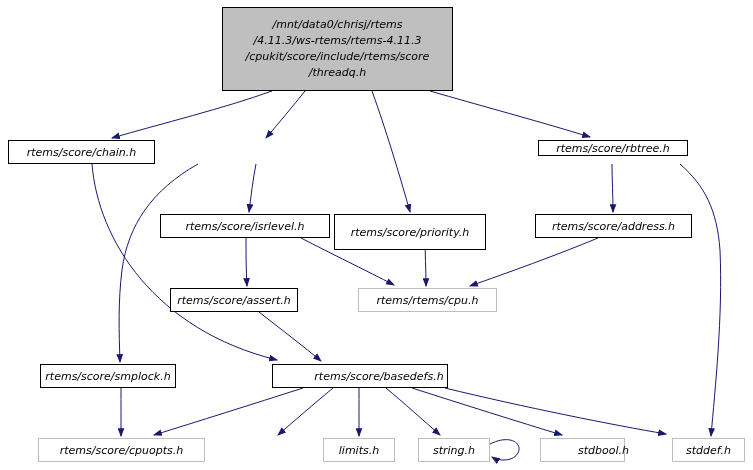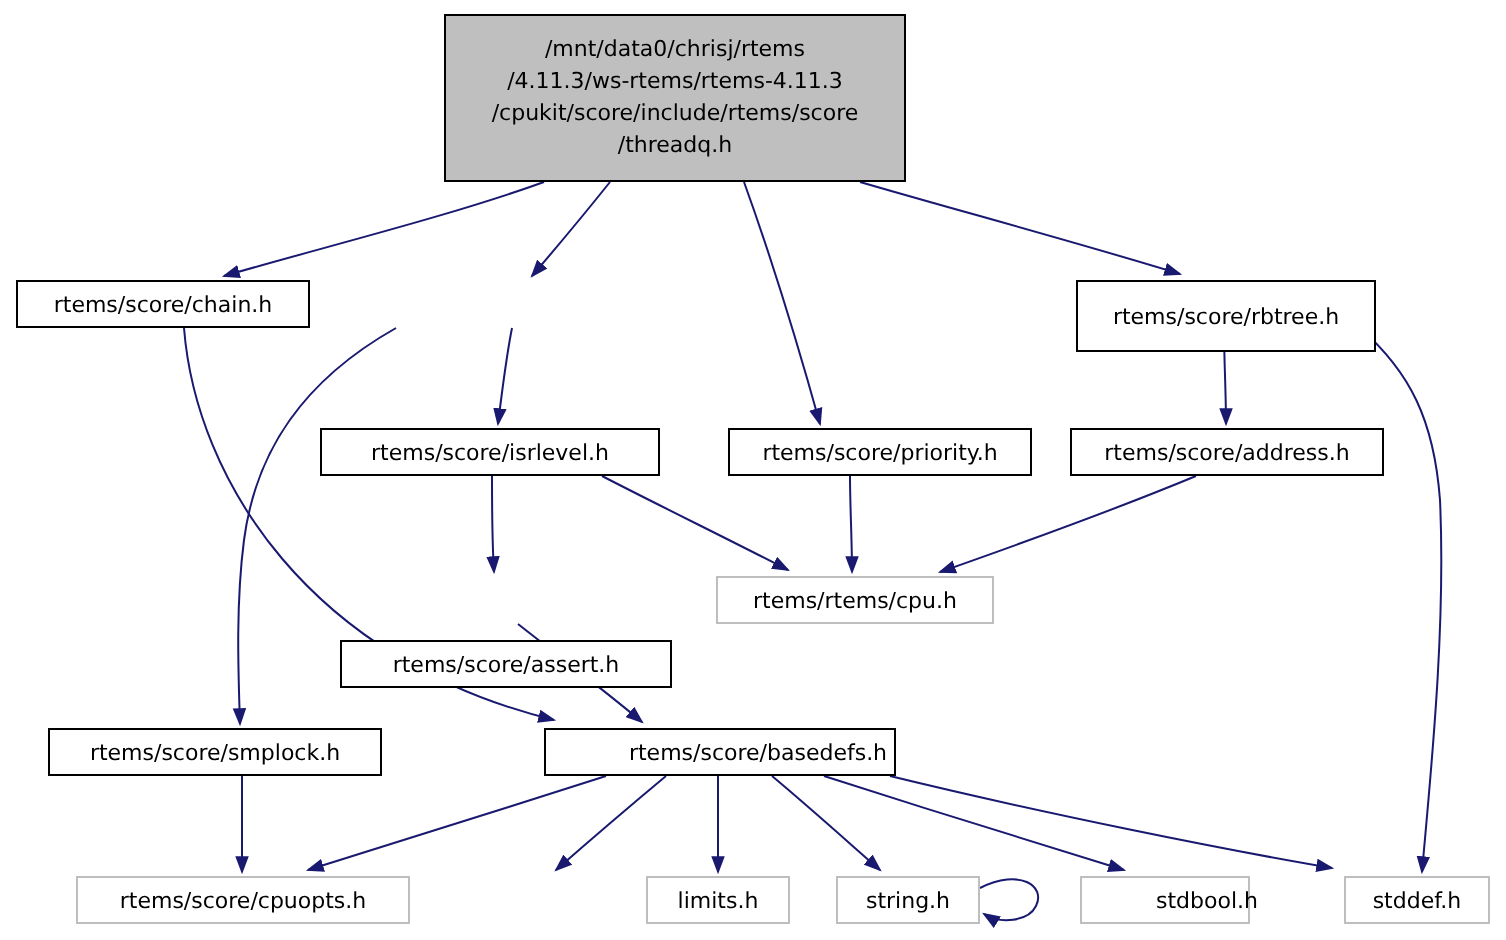--- a/index.html
+++ b/index.html
@@ -35,20 +35,21 @@
     position: absolute;
     box-sizing: border-box;
     background: var(--node-fill);
     border: 1px solid var(--node-border);
     display: flex;
     align-items: center;
     justify-content: center;
     font-size: 11px;
     white-space: nowrap;
     line-height: 1;
+    font-style: italic;
   }
   .node.external { border-color: var(--external-border); }
   .node.root {
     background: var(--root-fill);
     flex-direction: column;
     justify-content: center;
     line-height: 1.45;
     text-align: center;
   }
 </style>
@@ -91,33 +92,33 @@
   <div class="node root" style="left:222px; top:7px; width:231px; height:84px;">
     <div>/mnt/data0/chrisj/rtems</div>
     <div>/4.11.3/ws-rtems/rtems-4.11.3</div>
     <div>/cpukit/score/include/rtems/score</div>
     <div>/threadq.h</div>
   </div>
 
   <div class="node" style="left:8px; top:140px; width:147px; height:24px;">rtems/score/chain.h</div>
 
 
-  <div class="node" style="left:538px; top:140px; width:150px; height:36px;">rtems/score/rbtree.h</div>
+  <div class="node" style="left:538px; top:140px; width:150px; height:16px;">rtems/score/rbtree.h</div>
 
   <div class="node" style="left:160px; top:214px; width:170px; height:24px;">rtems/score/isrlevel.h</div>
 
-  <div class="node" style="left:364px; top:214px; width:152px; height:24px;">rtems/score/priority.h</div>
+  <div class="node" style="left:334px; top:214px; width:152px; height:36px;">rtems/score/priority.h</div>
 
   <div class="node" style="left:535px; top:214px; width:157px; height:24px;">rtems/score/address.h</div>
 
-  <div class="node" style="left:170px; top:288px; width:166px; height:24px;margin-top:32px;">rtems/score/assert.h</div>
+  <div class="node" style="left:170px; top:288px; width:128px; height:24px;">rtems/score/assert.h</div>
 
   <div class="node external" style="left:358px; top:288px; width:139px; height:24px;">rtems/rtems/cpu.h</div>
 
-  <div class="node" style="left:24px; top:364px; width:167px; height:24px;">rtems/score/smplock.h</div>
+  <div class="node" style="left:40px; top:364px; width:136px; height:24px;">rtems/score/smplock.h</div>
 
   <div class="node" style="left:272px; top:364px; width:176px; height:24px;padding-left:38px;">rtems/score/basedefs.h</div>
 
   <div class="node external" style="left:38px; top:438px; width:167px; height:24px;">rtems/score/cpuopts.h</div>
 
 
   <div class="node external" style="left:323px; top:438px; width:72px; height:24px;">limits.h</div>
 
   <div class="node external" style="left:418px; top:438px; width:72px; height:24px;">string.h</div>
 

